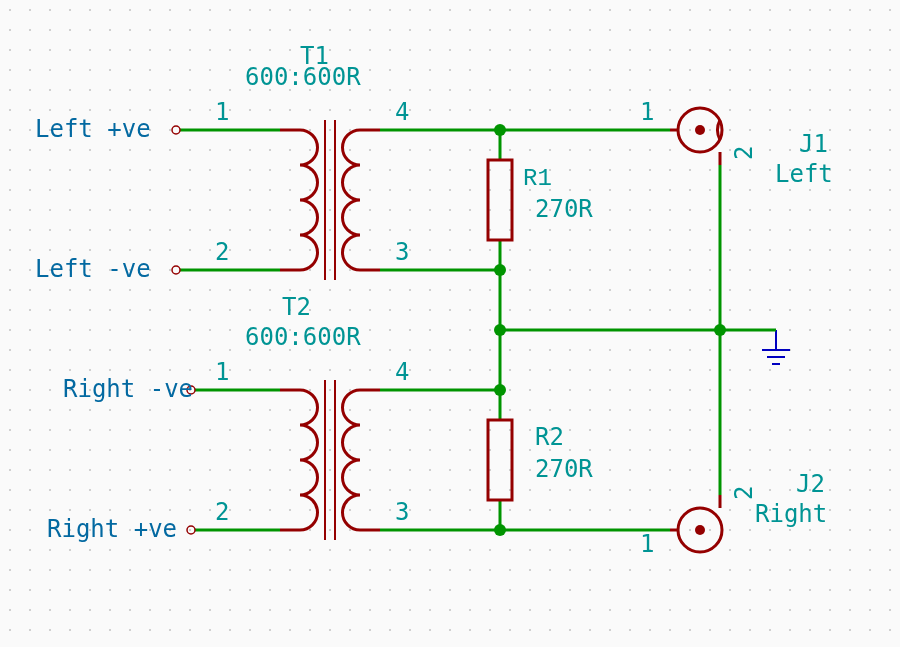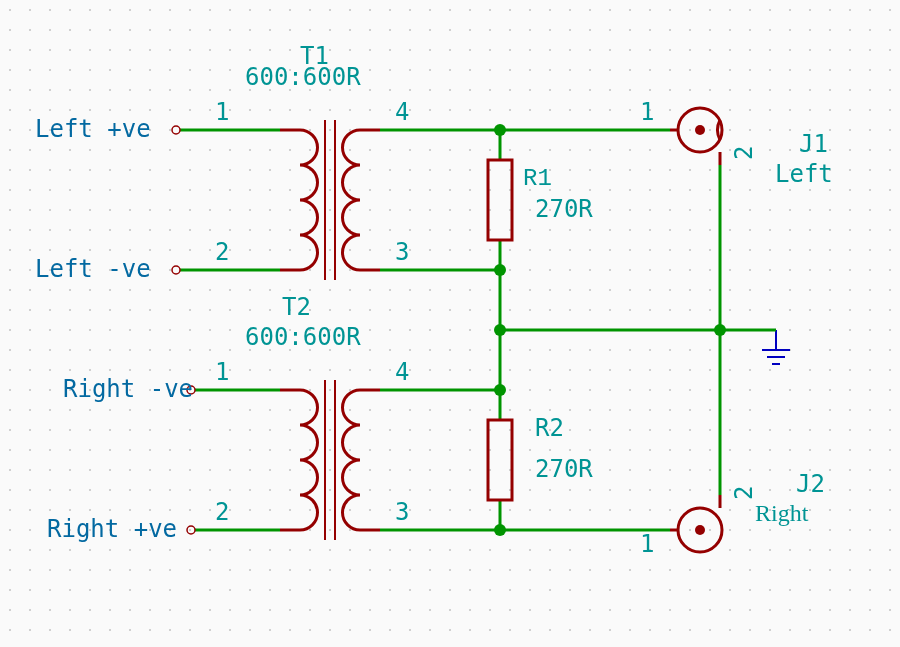--- a/index.html
+++ b/index.html
@@ -133,24 +133,24 @@
 <div class="lbl teal" style="left:282px; top:293px;">T2</div>
 <div class="lbl teal" style="left:245px; top:323px;">600:600R</div>
 <div class="lbl teal" style="left:215px; top:358px;">1</div>
 <div class="lbl teal" style="left:215px; top:498px;">2</div>
 <div class="lbl teal" style="left:395px; top:498px;">3</div>
 <div class="lbl teal" style="left:395px; top:358px;">4</div>
 
 <div class="lbl teal" style="left:523px; top:165px;font-family:Liberation Mono, monospace;">R1</div>
 <div class="lbl teal" style="left:535px; top:195px;">270R</div>
 
-<div class="lbl teal" style="left:535px; top:414px;">R2</div>
+<div class="lbl teal" style="left:535px; top:423px;">R2</div>
 <div class="lbl teal" style="left:535px; top:455px;">270R</div>
 
 <div class="lbl teal" style="left:640px; top:98px;">1</div>
 <div class="lbl teal" style="left:730px; top:160px; transform:rotate(-90deg); transform-origin:left top;">2</div>
 <div class="lbl teal" style="left:755px; top:130px;margin-left:44px;">J1</div>
 <div class="lbl teal" style="left:775px; top:160px;">Left</div>
 
 <div class="lbl teal" style="left:640px; top:530px;">1</div>
 <div class="lbl teal" style="left:730px; top:500px; transform:rotate(-90deg); transform-origin:left top;">2</div>
 <div class="lbl teal" style="left:768px; top:470px;margin-left:28px;">J2</div>
-<div class="lbl teal" style="left:755px; top:500px;font-family:Liberation Serif, serif;">Right</div>
+<div class="lbl teal" style="left:755px; top:500px;">Right</div>
 
 </body></html>

